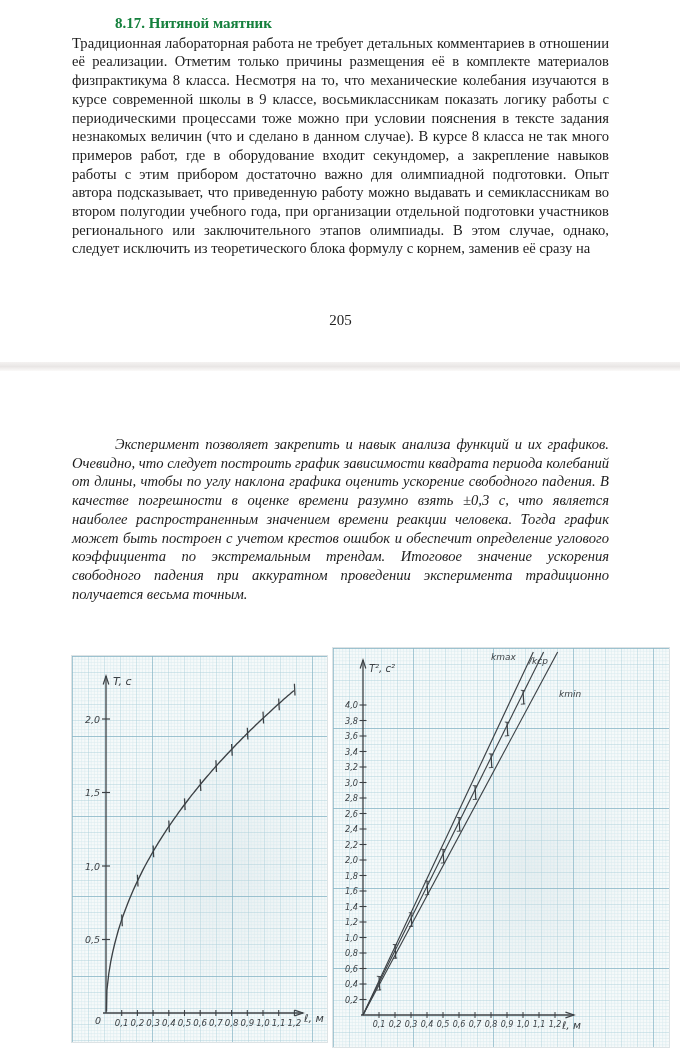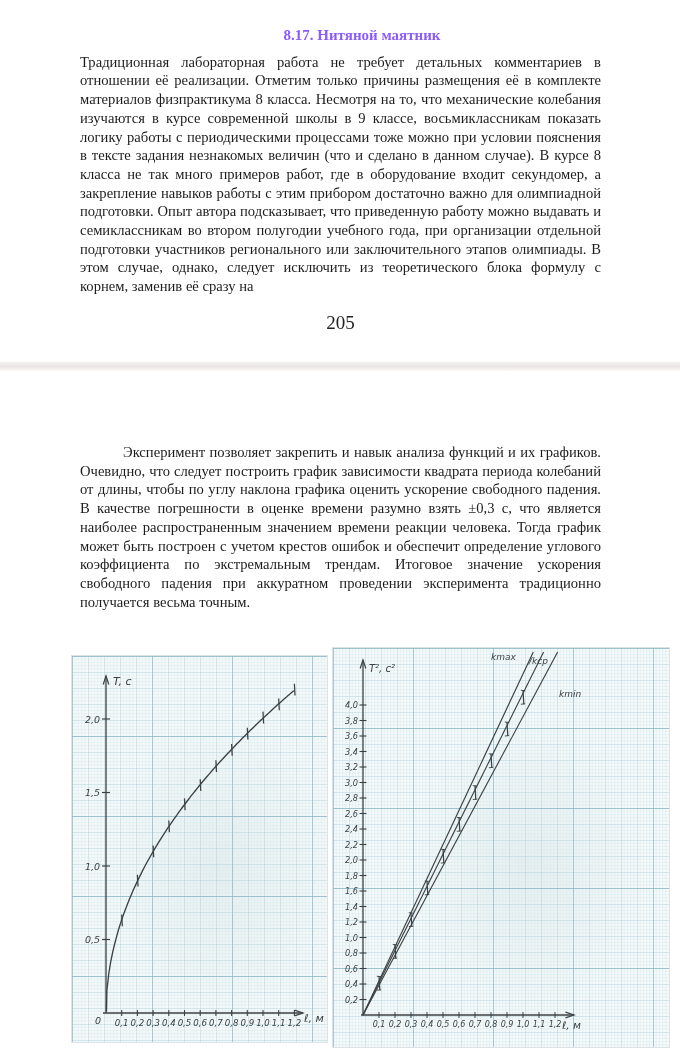--- a/index.html
+++ b/index.html
@@ -8,28 +8,28 @@
     background:#ffffff;
     font-family:"Liberation Serif","DejaVu Serif",serif;
     color:#1c1c1c;
   }
   .textblock{
     position:absolute;left:72px;width:537px;
     font-size:14.6px;line-height:18.7px;
     text-align:justify;
   }
   .doc-title{
-    font-weight:bold;font-size:15px;margin:12px 0 1px 43px;
-    text-align:center;color:#8b5cf6;
-  }
-  .para{margin:8px;}
-  .para.indent{text-indent:43px;}
+    font-weight:bold;font-size:15px;margin:0 0 1px 43px;
+    text-align:left;color:#15803d;
+  }
+  .para{margin:0;}
+  .para.indent{text-indent:43px;font-style:italic;}
   .page-number{
     position:absolute;left:72px;top:312px;width:537px;
-    text-align:center;font-size:19px;color:#222;
+    text-align:center;font-size:15px;color:#222;
   }
   .page-divider{
     position:absolute;left:0;top:362px;width:680px;height:9px;
     background:linear-gradient(to bottom,#f4f2f1 0%,#e9e6e5 50%,#fbfaf9 100%);
   }
   .paper{
     position:absolute;display:block;
     background:
       radial-gradient(ellipse 170px 220px at 58% 55%, rgba(176,196,204,0.22), rgba(176,196,204,0) 70%),
       #f6fafa;

